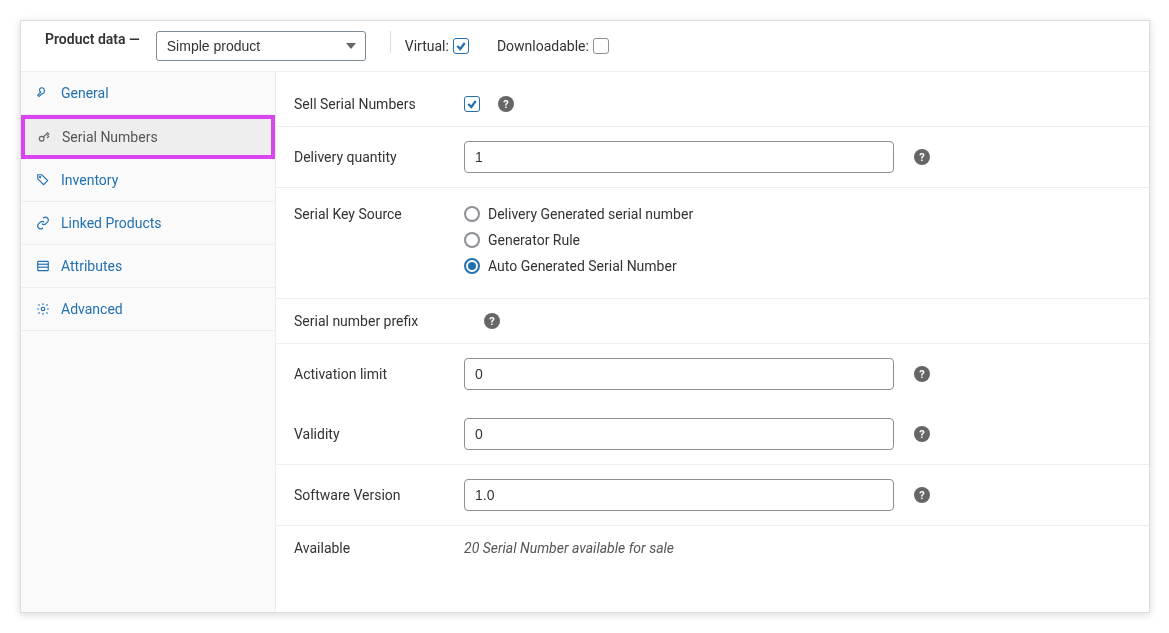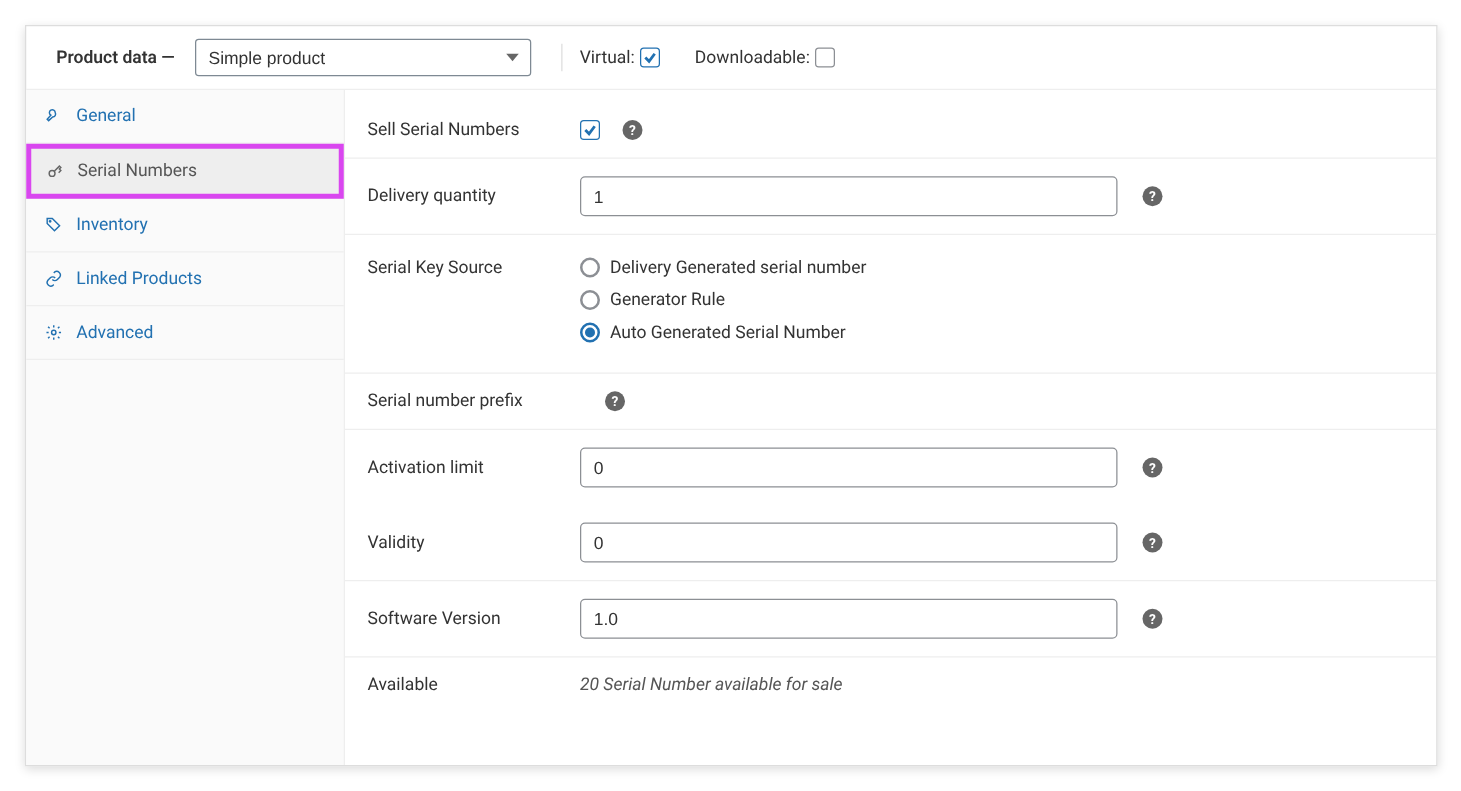--- a/index.html
+++ b/index.html
@@ -12,39 +12,38 @@
     }
     .panel {
       border: 1px solid #ddd;
       box-shadow: 0 2px 8px rgba(0,0,0,0.15);
       background: #fff;
       width: 1130px;
       margin: 0 auto;
     }
     .panel-header {
       display: flex;
-      align-items: center;
       padding: 10px 24px;
       border-bottom: 1px solid #eee;
     }
     .panel-title {
       font-weight: 600;
       color: #333;
       margin-right: 6px;
     }
     .product-type-select {
       border: 1px solid #7e8993;
       border-radius: 3px;
       padding: 6px 34px 6px 10px;
       font-size: 14px;
       color: #333;
       background: #fff;
       appearance: none;
       position: relative;
-      width: 269px;
+      width: 210px;
     }
     .select-wrap {
       position: relative;
       display: inline-block;
       margin: 0 10px;
     }
     .select-wrap::after {
       content: '';
       position: absolute;
       right: 10px;
@@ -270,20 +269,30 @@
           <svg viewBox="0 0 24 24" fill="none" stroke="#2271b1" stroke-width="2">
               <path d="M10 13a5 5 0 0 0 7 0l3-3a5 5 0 0 0-7-7l-1 1"></path>
               <path d="M14 11a5 5 0 0 0-7 0l-3 3a5 5 0 0 0 7 7l1-1"></path>
             </svg>
         </span>
         <span>Linked Products</span>
       </div>
       <div class="sidebar-item">
         <span class="icon">
           <svg viewBox="0 0 24 24" fill="none" stroke="#2271b1" stroke-width="2">
+              <rect x="3" y="4" width="18" height="16" rx="1"></rect>
+              <line x1="3" y1="9" x2="21" y2="9"></line>
+              <line x1="3" y1="14" x2="21" y2="14"></line>
+            </svg>
+        </span>
+        <span>Attributes</span>
+      </div>
+      <div class="sidebar-item">
+        <span class="icon">
+          <svg viewBox="0 0 24 24" fill="none" stroke="#2271b1" stroke-width="2">
               <circle cx="12" cy="12" r="3"></circle>
               <path d="M12 2v3M12 19v3M4.2 4.2l2.1 2.1M17.7 17.7l2.1 2.1M2 12h3M19 12h3M4.2 19.8l2.1-2.1M17.7 6.3l2.1-2.1"></path>
             </svg>
         </span>
         <span>Advanced</span>
       </div>
     </div>
 
     <div class="content">
       <div class="form-row top-row">

